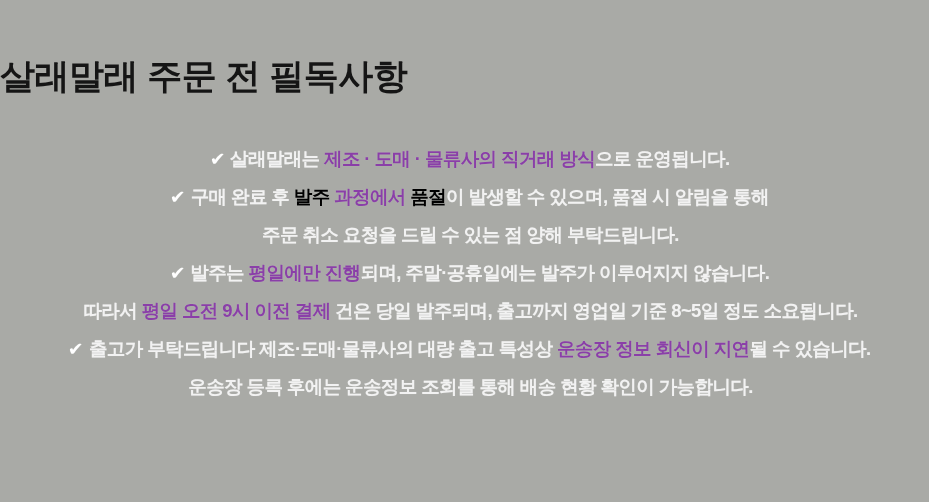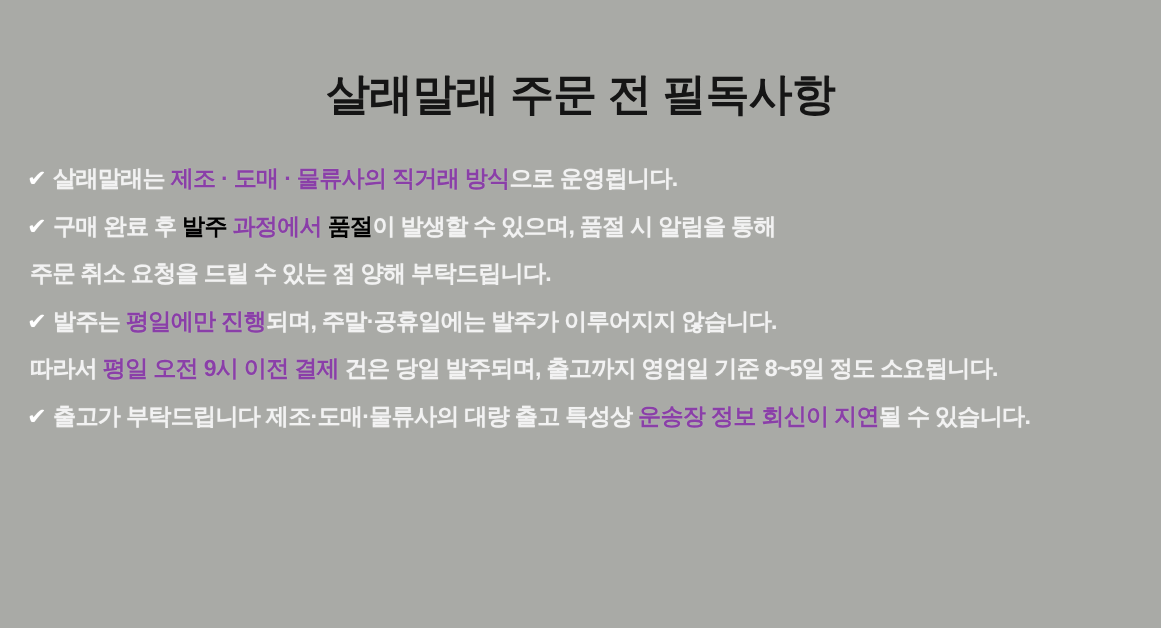--- a/index.html
+++ b/index.html
@@ -20,34 +20,34 @@
     height: 502px;
     background: #a9aaa6;
     box-sizing: border-box;
   }
 
   .notice-title {
     position: absolute;
     top: 56px;
     left: 0;
     width: 929px;
-    text-align: center;
     font-size: 35px;
     font-weight: bold;
     color: #151515;
     letter-spacing: -0.5px;
     line-height: 1.15;
     white-space: nowrap;
   }
 
   .notice-body {
     position: absolute;
-    top: 124px;
+    top: 140px;
     left: 22px;
     width: 895px;
+    text-align: center;
   }
 
   .notice-line {
     display: block;
     font-size: 18.5px;
     font-weight: bold;
     color: #f2f2f2;
     letter-spacing: -0.6px;
     line-height: 38px;
     white-space: nowrap;
@@ -82,15 +82,16 @@
 
   <div class="notice-title">살래말래 주문 전 필독사항</div>
 
   <div class="notice-body">
       <div class="notice-line"><span class="check-icon">✔</span><span class="seg plain">살래말래는 </span><span class="seg purple">제조 · 도매 · 물류사의 직거래 방식</span><span class="seg plain">으로 운영됩니다.</span></div>
       <div class="notice-line"><span class="check-icon">✔</span><span class="seg plain">구매 완료 후 </span><span class="seg pink">발주</span><span class="seg purple"> 과정에서 </span><span class="seg pink">품절</span><span class="seg plain">이 발생할 수 있으며, 품절 시 알림을 통해</span></div>
       <div class="notice-line indent"><span class="seg plain">주문 취소 요청을 드릴 수 있는 점 양해 부탁드립니다.</span></div>
       <div class="notice-line"><span class="check-icon">✔</span><span class="seg plain">발주는 </span><span class="seg purple">평일에만 진행</span><span class="seg plain">되며, 주말·공휴일에는 발주가 이루어지지 않습니다.</span></div>
       <div class="notice-line indent"><span class="seg plain">따라서 </span><span class="seg purple">평일 오전 9시 이전 결제</span><span class="seg plain"> 건은 당일 발주되며, 출고까지 영업일 기준 8~5일 정도 소요됩니다.</span></div>
       <div class="notice-line"><span class="check-icon">✔</span><span class="seg plain">출고가 부탁드립니다 제조·도매·물류사의 대량 출고 특성상 </span><span class="seg purple">운송장 정보 회신이 지연</span><span class="seg plain">될 수 있습니다.</span></div>
+      <div class="notice-line indent"><span class="seg plain">운송장 등록 후에는 운송정보 조회를 통해 배송 현황 확인이 가능합니다.</span></div>
     </div>
 
 </div>
 
 </body></html>

